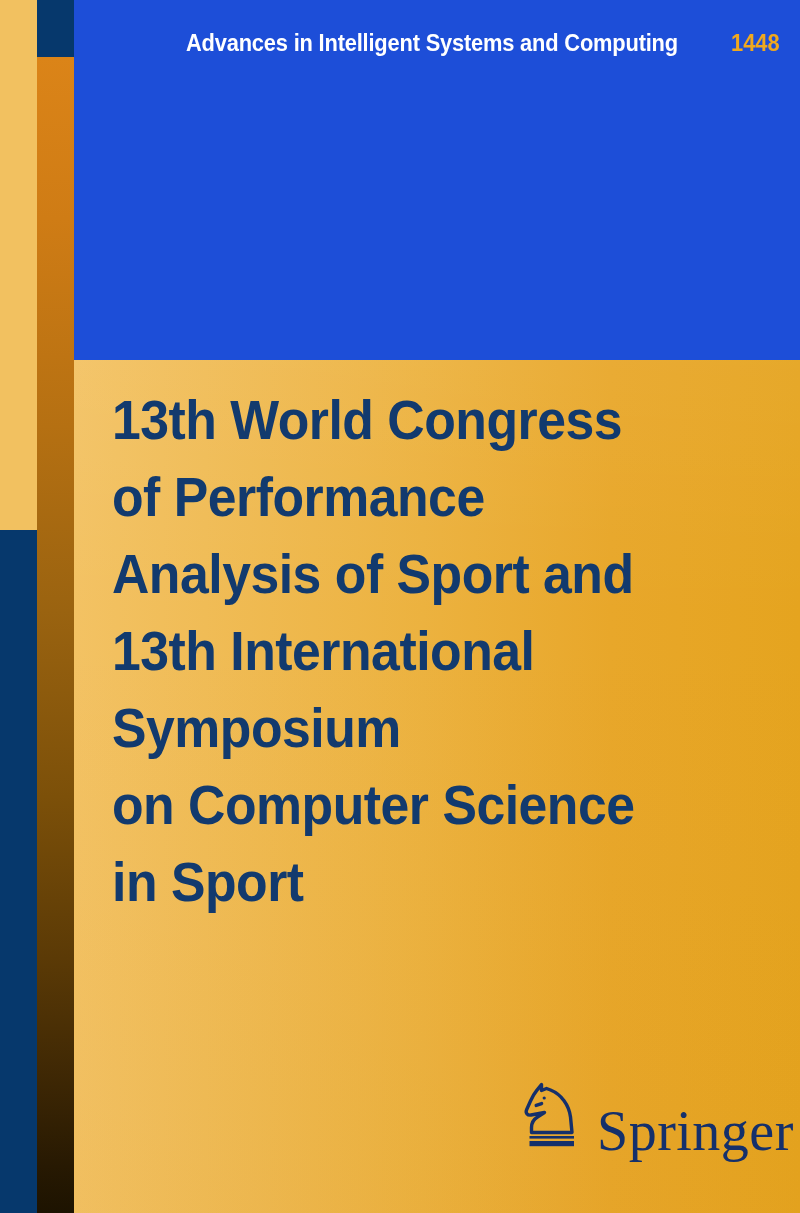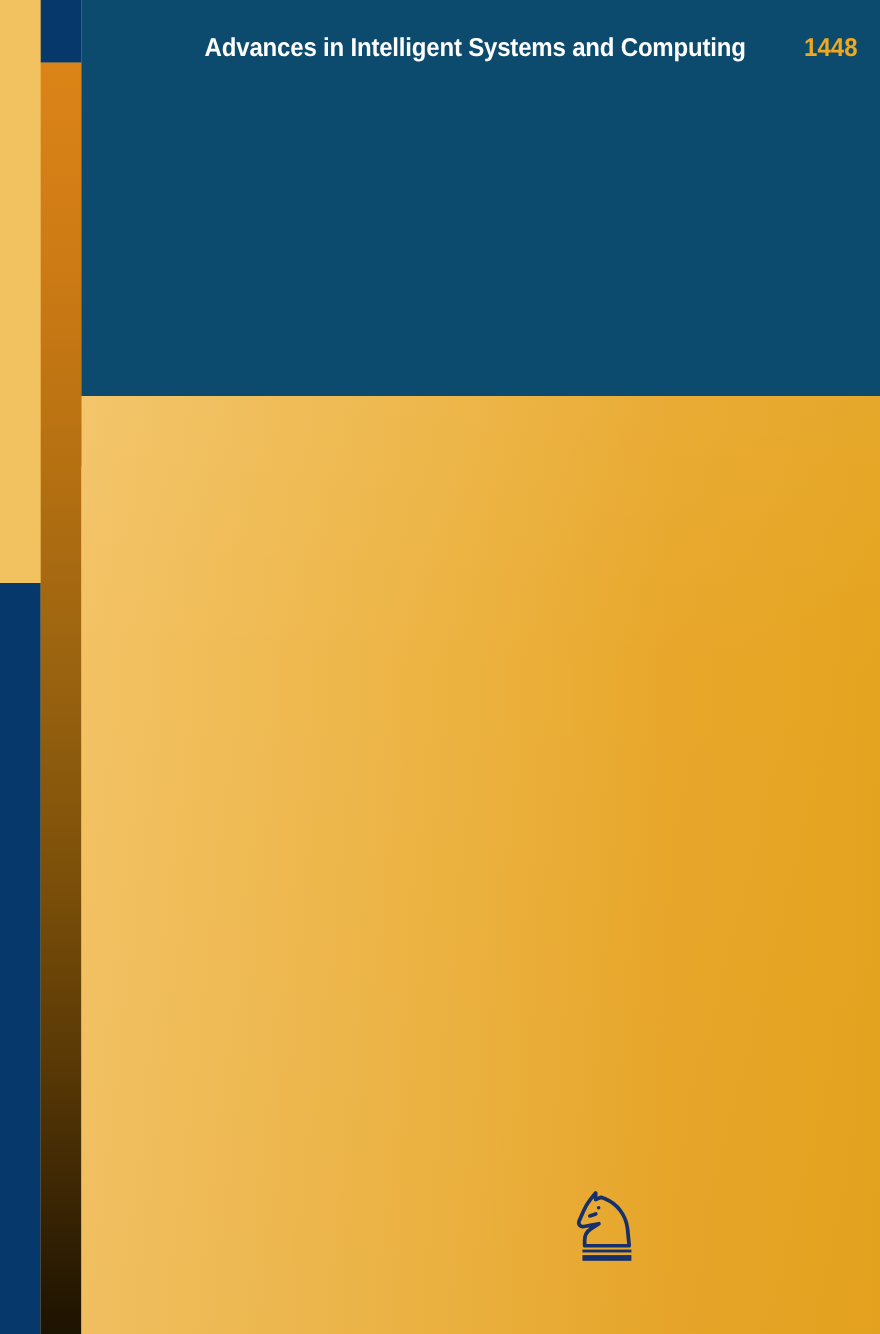--- a/index.html
+++ b/index.html
@@ -54,21 +54,21 @@
       #3c2604 89%,
       #271902 96%,
       #1d1301 100%);
   }
 
   
   .header-band {
     position: absolute;
     left: 74px; top: 0;
     width: 726px; height: 424px;
-    background: #0c4a6e;
+    background: #1d4ed8;
   }
 
   .series-line {
     position: absolute;
     left: 112px;
     top: 30px;
     white-space: nowrap;
     display: flex;
     align-items: baseline;
     gap: 16px;
@@ -194,20 +194,29 @@
     <div class="series-line">
       <span class="series-title">Advances in Intelligent Systems and Computing</span>
       <span class="series-number">1448</span>
     </div>
 
 
   </div>
 
   <div class="body-gold"></div>
 
+  <div class="title-block">
+    <div class="title-line">13th World Congress</div>
+    <div class="title-line">of Performance</div>
+    <div class="title-line">Analysis of Sport and</div>
+    <div class="title-line">13th International</div>
+    <div class="title-line">Symposium</div>
+    <div class="title-line">on Computer Science</div>
+    <div class="title-line">in Sport</div>
+  </div>
 
   <div class="springer-logo">
     <svg class="knight-mark" viewBox="0 0 70 78">
       <g fill="none" stroke="#15306b" stroke-width="3.4" stroke-linejoin="round" stroke-linecap="round">
         <path d="M24.5 9.5 L24.5 15.5 L29.5 13.5 L33.5 15.0
                  C44.5 19.5 52.0 30.0 53.5 42.0
                  L55.0 57.5
                  L14.5 57.5
                  L14.5 52.5
                  C14.5 48.0 16.5 44.5 20.5 42.0
@@ -217,15 +226,16 @@
                  C10.5 40.6 8.2 38.0 9.6 34.8
                  L13.5 26.0
                  C15.2 22.2 17.0 18.8 19.6 15.6
                  L24.5 9.5 Z"></path>
         <path d="M19.2 30.4 L24.6 28.6"></path>
         <circle cx="27.2" cy="23.0" r="1.6" fill="#15306b" stroke="none"></circle>
       </g>
       <rect x="12.5" y="61.0" width="44.5" height="2.6" fill="#15306b"></rect>
       <rect x="12.5" y="66.0" width="44.5" height="5.2" fill="#15306b"></rect>
     </svg>
+    <span class="springer-word">Springer</span>
   </div>
 
 </div>
 
 </body></html>

